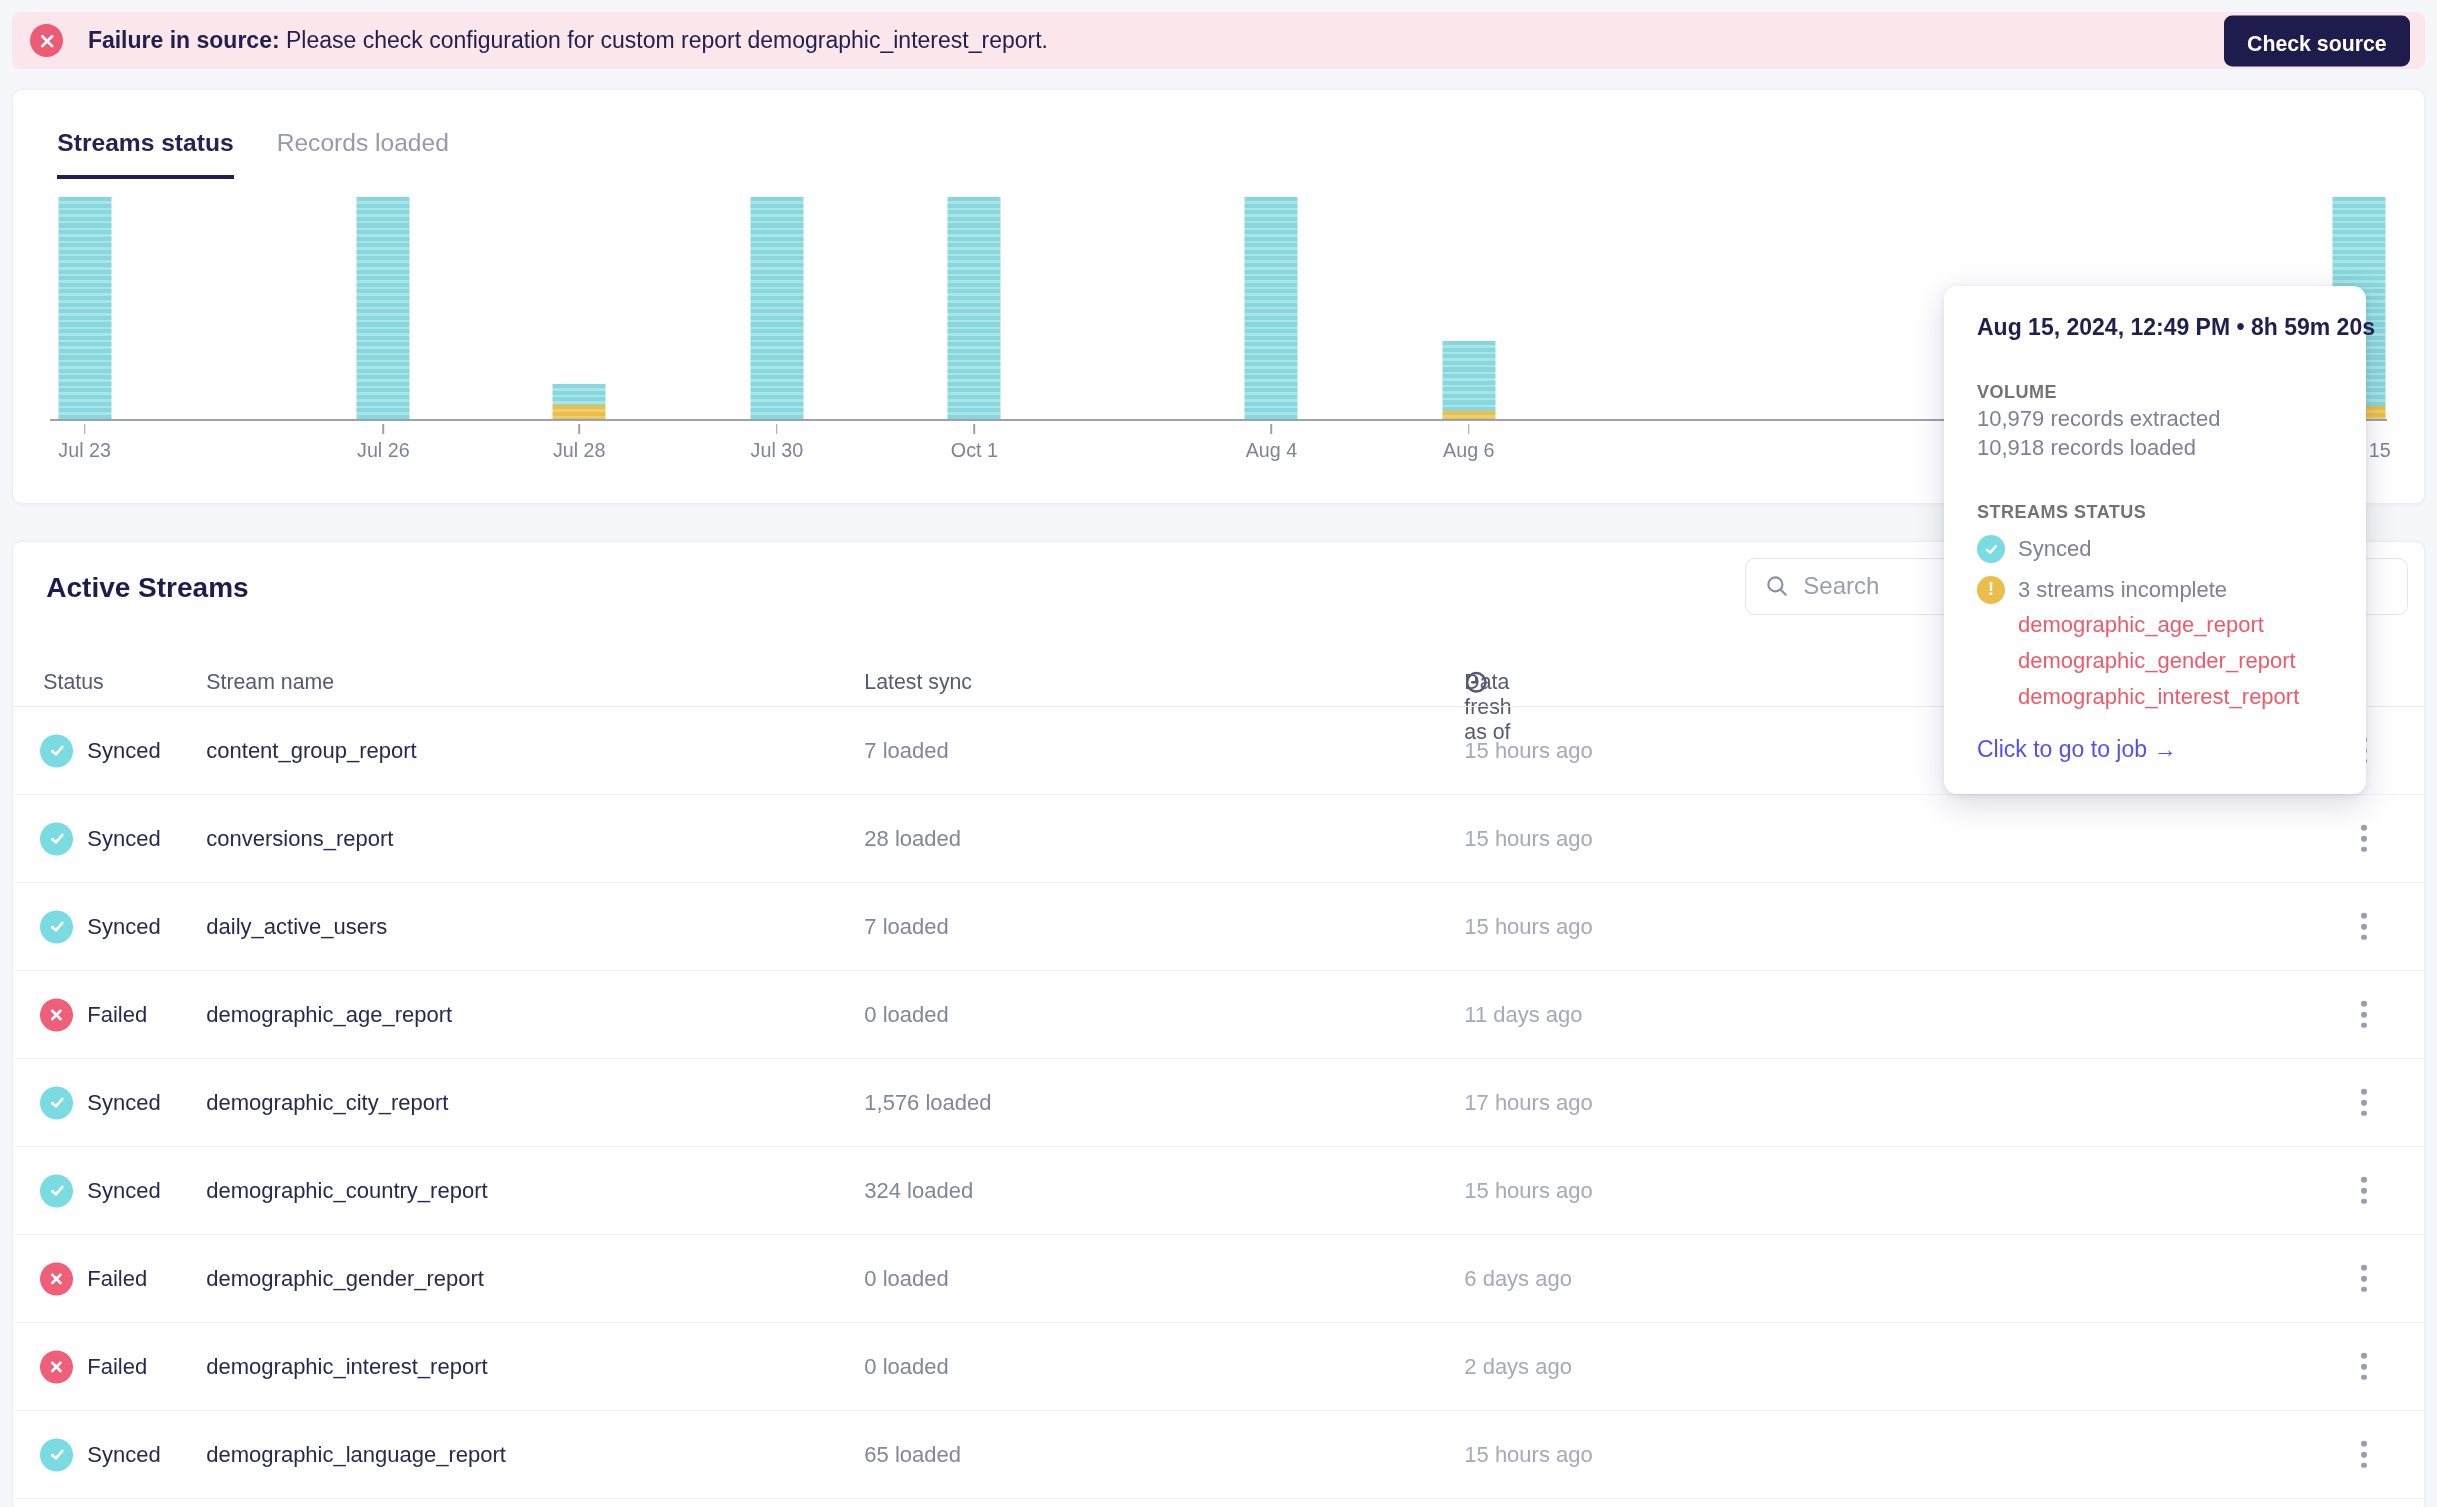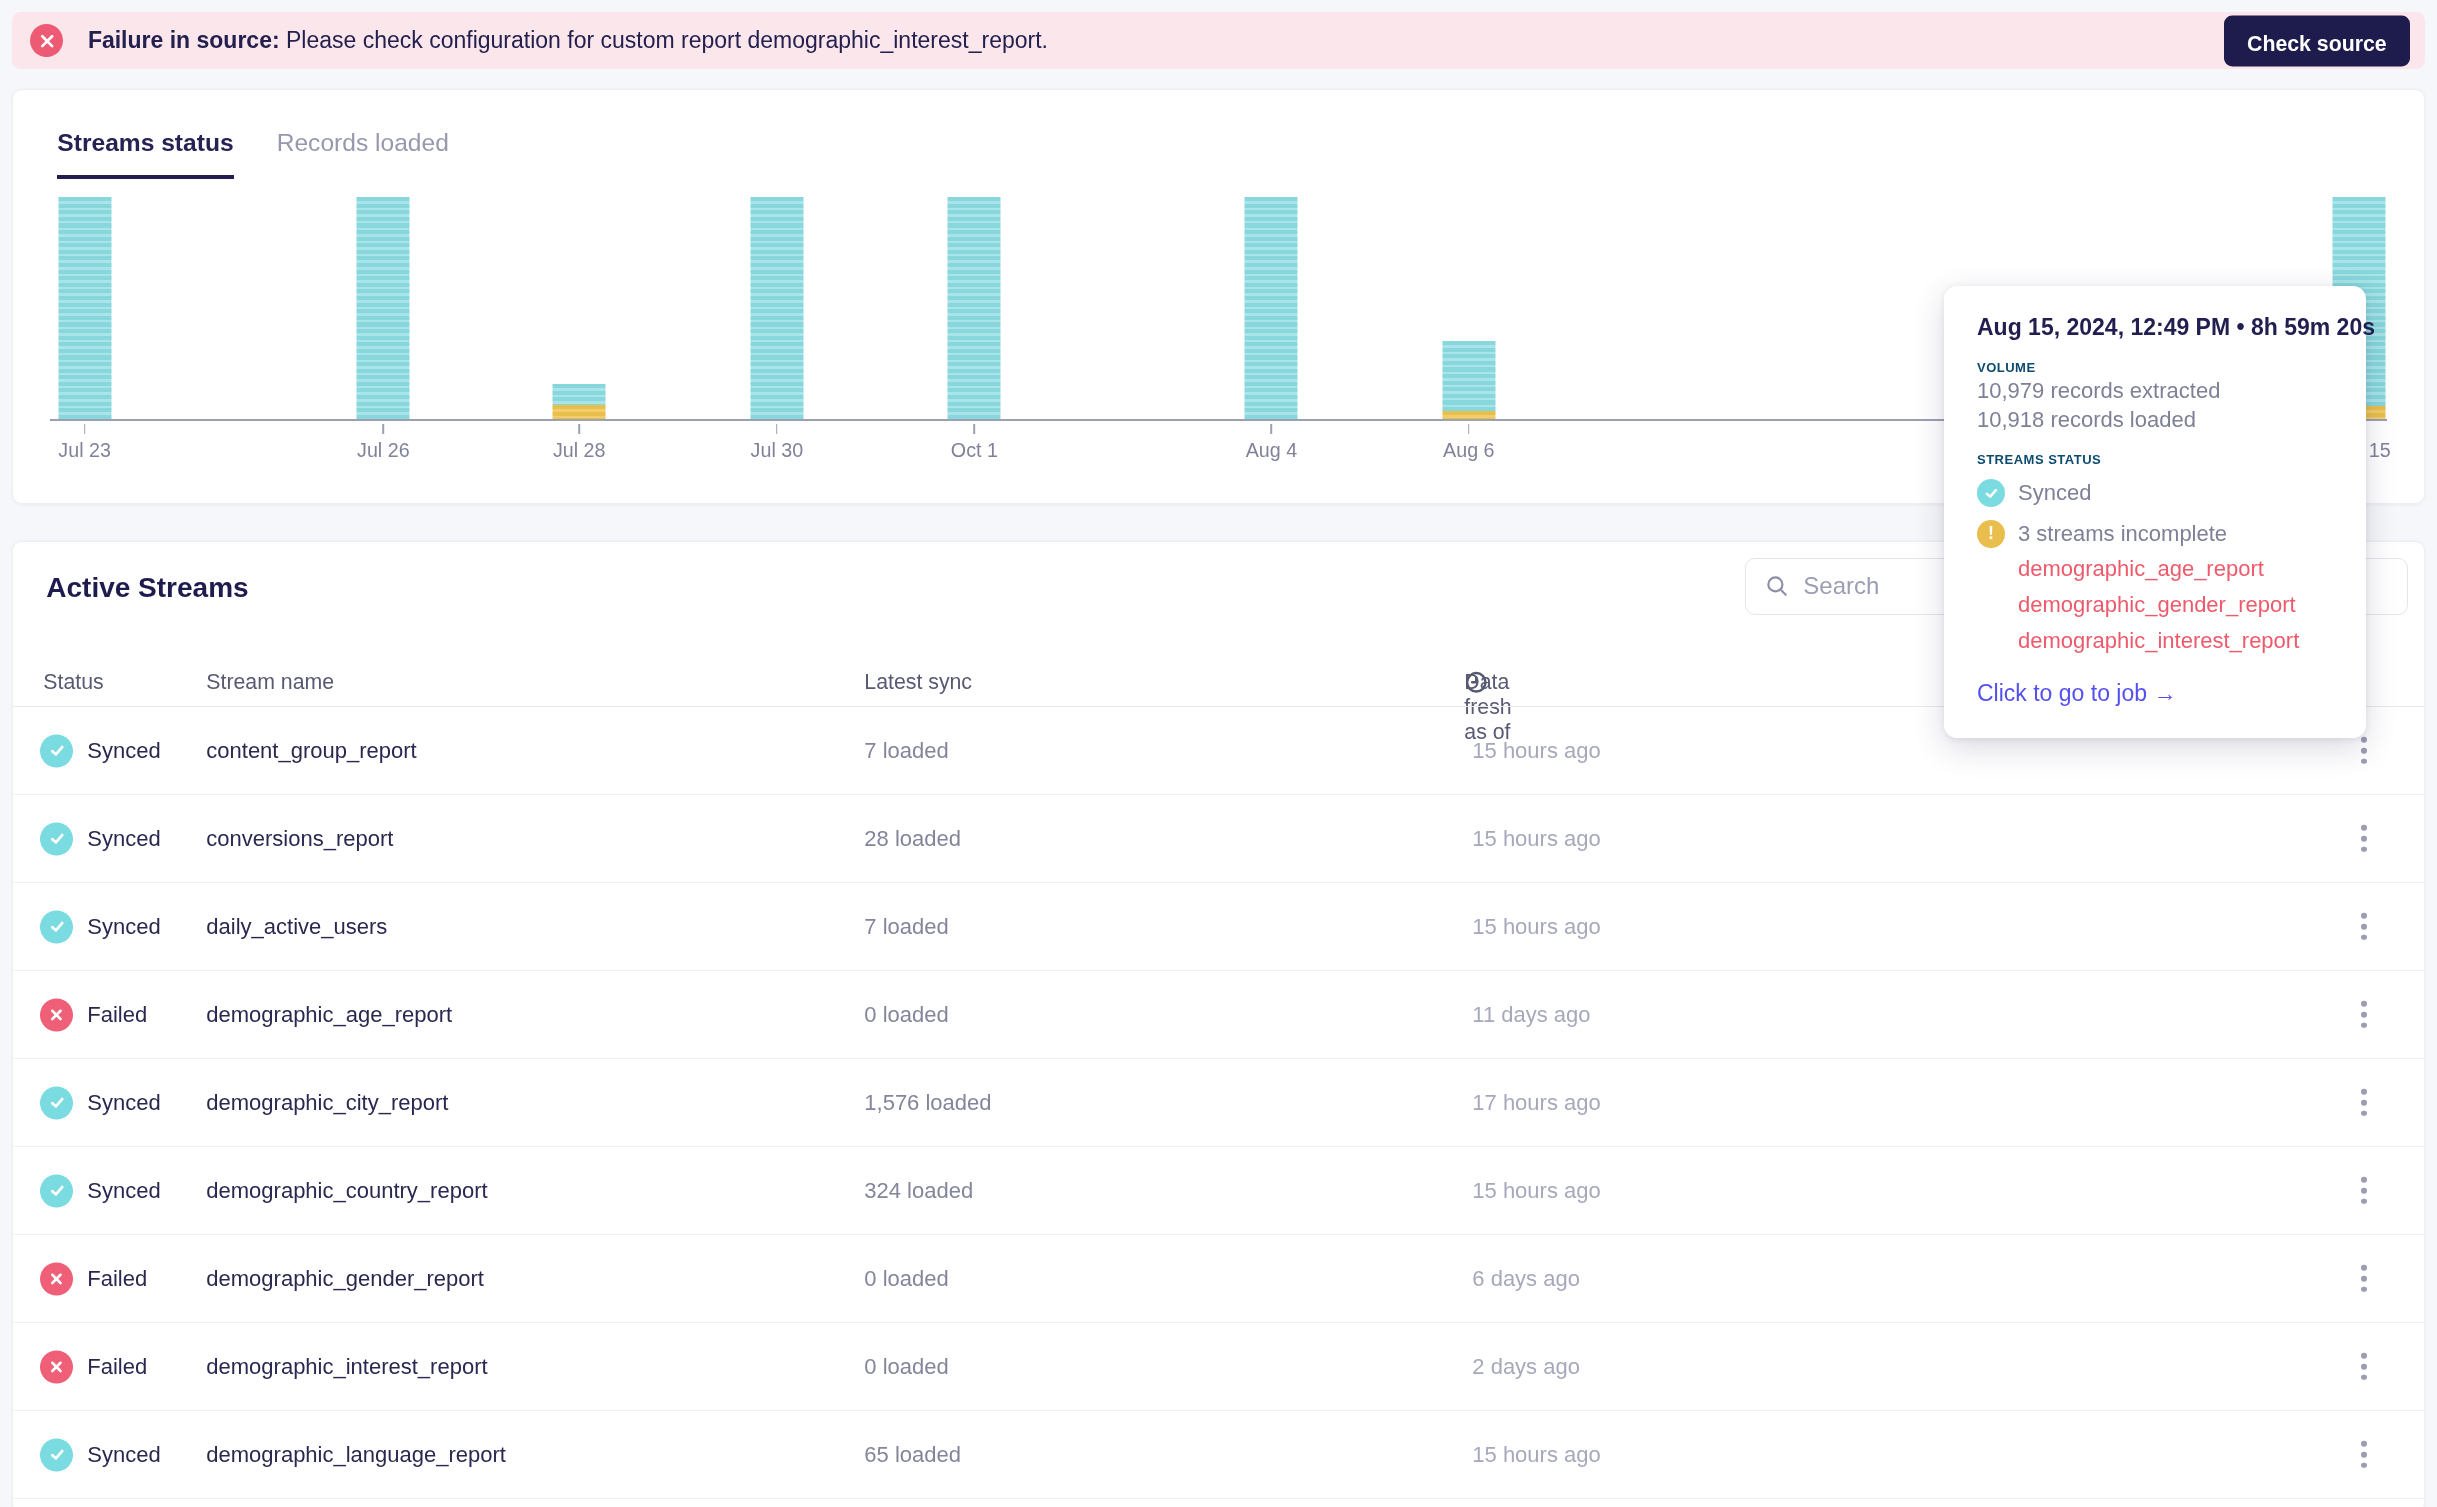--- a/index.html
+++ b/index.html
@@ -61,30 +61,30 @@
   .tbody { position:absolute; left:0; right:0; top:165px; }
   .row { position:relative; height:88px; border-bottom:0.8px solid #F1F1F5; }
   .cell { position:absolute; top:50%; transform:translateY(-50%); font-size:22px; white-space:nowrap; }
   .badge { left:27px; width:33px; height:33px; border-radius:50%;
            display:flex; align-items:center; justify-content:center; }
   .badge.synced { background:#7ADBE0; }
   .badge.failed { background:#EF5F77; }
   .c-status { left:74px; color:#2A2850; }
   .c-stream { left:193px; color:#2A2850; }
   .c-loaded { left:851px; color:#83859B; }
-  .c-fresh  { left:1451px; color:#A6A8BB;margin-left:8px; }
+  .c-fresh  { left:1451px; color:#A6A8BB; }
   .kebab { left:2343px; display:flex; flex-direction:column; gap:4.9px; cursor:pointer; padding:4.9px; }
   .kebab i { width:5.7px; height:5.7px; border-radius:50%; background:#9B9DB4; }
 
   
   .tooltip { position:absolute; left:1944px; top:286px; width:422px; z-index:50;
              background:#fff; border-radius:13px; padding:28px 29.5px 31px 33px;
              box-shadow:0 9.8px 33px rgba(30,27,77,0.16), 0 1.6px 6.6px rgba(30,27,77,0.08); }
   .tt-title { font-size:23px; font-weight:600; color:#211E50; white-space:nowrap; }
-  .tt-label { margin-top:19px; font-size:13px; font-weight:700; letter-spacing:0.5px; color:#0c4a6e; }
+  .tt-label { margin-top:41px; font-size:18px; font-weight:700; letter-spacing:0.5px; color:#737373; }
   .tt-line { margin-top:3px; font-size:22px; color:#7D8097; }
   .tt-row { margin-top:12.3px; display:flex; align-items:center; gap:13px;
             font-size:22px; color:#7D8097; }
   .tt-ico { width:28px; height:28px; border-radius:50%; flex:0 0 auto;
             display:flex; align-items:center; justify-content:center; }
   .tt-ico.synced { background:#7ADBE0; }
   .tt-ico.warn { background:#E9BE4D; color:#fff; font-size:18px; font-weight:700; }
   .tt-redlist { margin:3.3px 0 0 41px; }
   .tt-redlist div { font-size:22px; color:#ED5A6B; line-height:36px; cursor:pointer; }
   .tt-link { margin-top:21.3px; font-size:23px; color:#5450F0; cursor:pointer;

